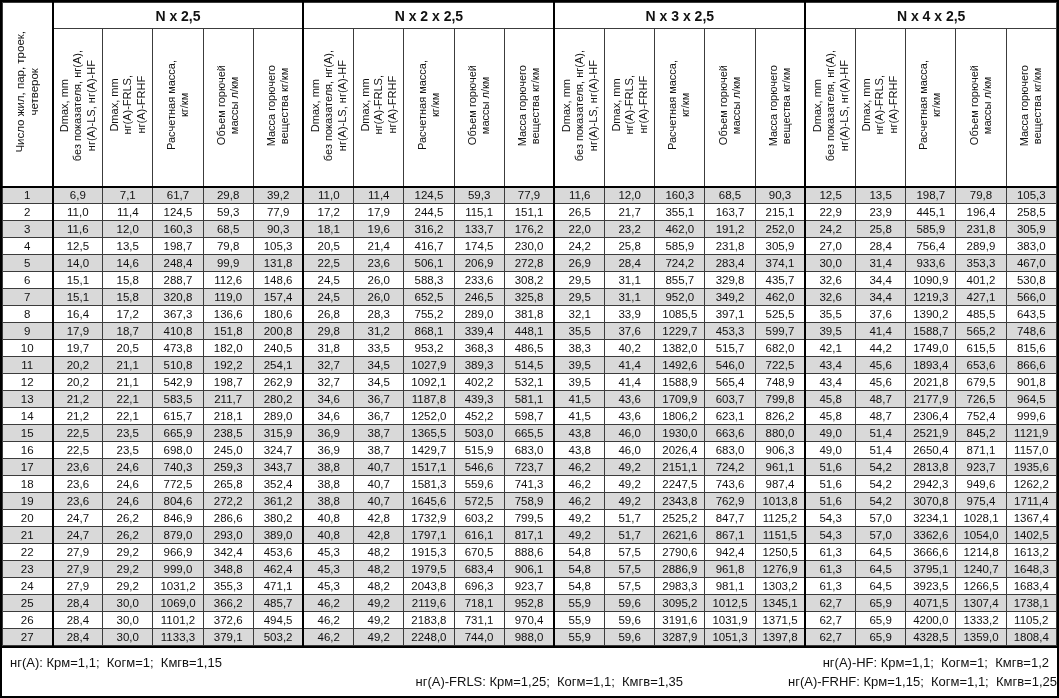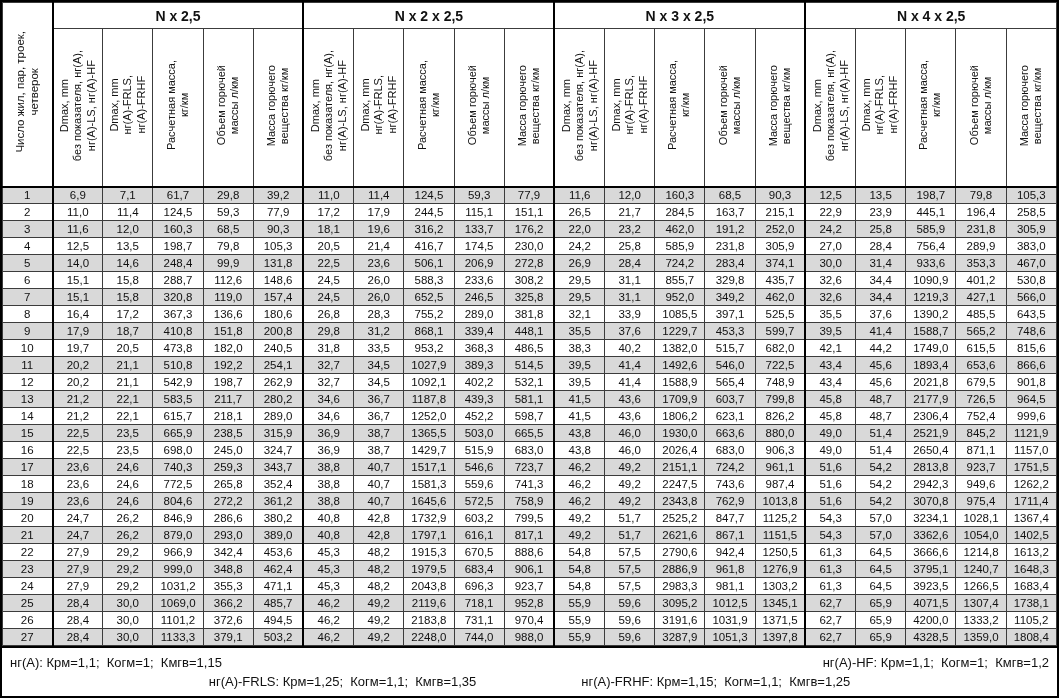--- a/index.html
+++ b/index.html
@@ -68,21 +68,21 @@
     justify-content: center;
     background: #fff;
   }
   .f-line1 {
     display: flex; justify-content: space-between;
     padding: 0 8px;
     white-space: pre;
     line-height: 19px;
   }
   .f-line2 {
-    display: flex; justify-content: center; gap: 105px;
+    display: flex; justify-content: flex-end; gap: 105px;
     white-space: pre;
     line-height: 19px;
   }
 </style>
 </head>
 <body>
 
 <div class="sheet">
   <table>
     <colgroup>
@@ -180,21 +180,21 @@
           <td>124,5</td>
           <td>59,3</td>
           <td>77,9</td>
           <td class="gs">17,2</td>
           <td>17,9</td>
           <td>244,5</td>
           <td>115,1</td>
           <td>151,1</td>
           <td class="gs">26,5</td>
           <td>21,7</td>
-          <td>284,5</td>
+          <td>355,1</td>
           <td>163,7</td>
           <td>215,1</td>
           <td class="gs">22,9</td>
           <td>23,9</td>
           <td>445,1</td>
           <td>196,4</td>
           <td>258,5</td>
         </tr>
         <tr>
           <th class="rnum">3</th>
@@ -532,21 +532,21 @@
           <td>723,7</td>
           <td class="gs">46,2</td>
           <td>49,2</td>
           <td>2151,1</td>
           <td>724,2</td>
           <td>961,1</td>
           <td class="gs">51,6</td>
           <td>54,2</td>
           <td>2813,8</td>
           <td>923,7</td>
-          <td>1751,5</td>
+          <td>1935,6</td>
         </tr>
         <tr>
           <th class="rnum">18</th>
           <td class="gs">23,6</td>
           <td>24,6</td>
           <td>772,5</td>
           <td>265,8</td>
           <td>352,4</td>
           <td class="gs">38,8</td>
           <td>40,7</td>

